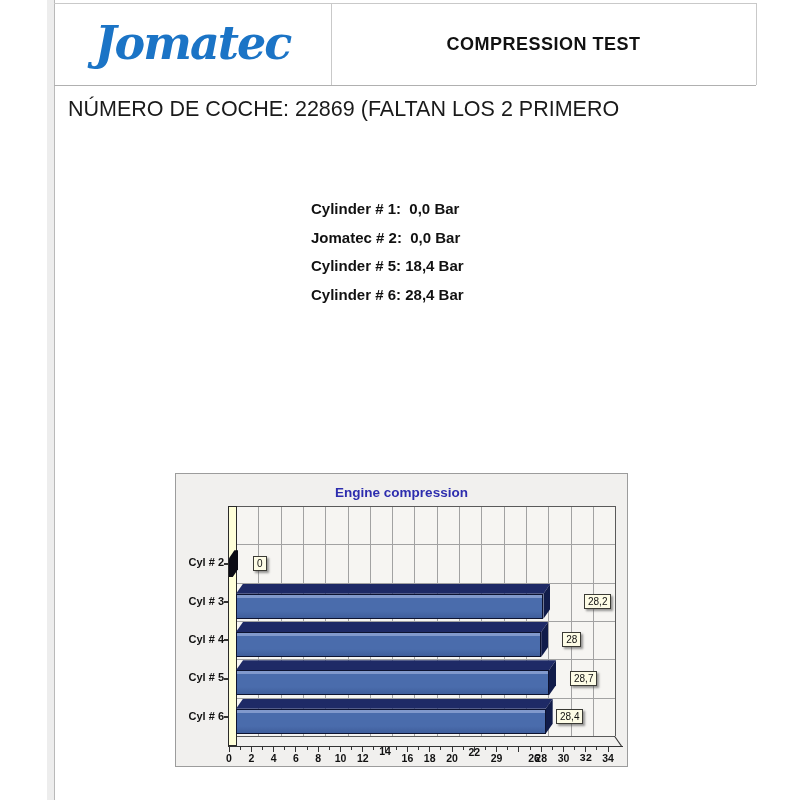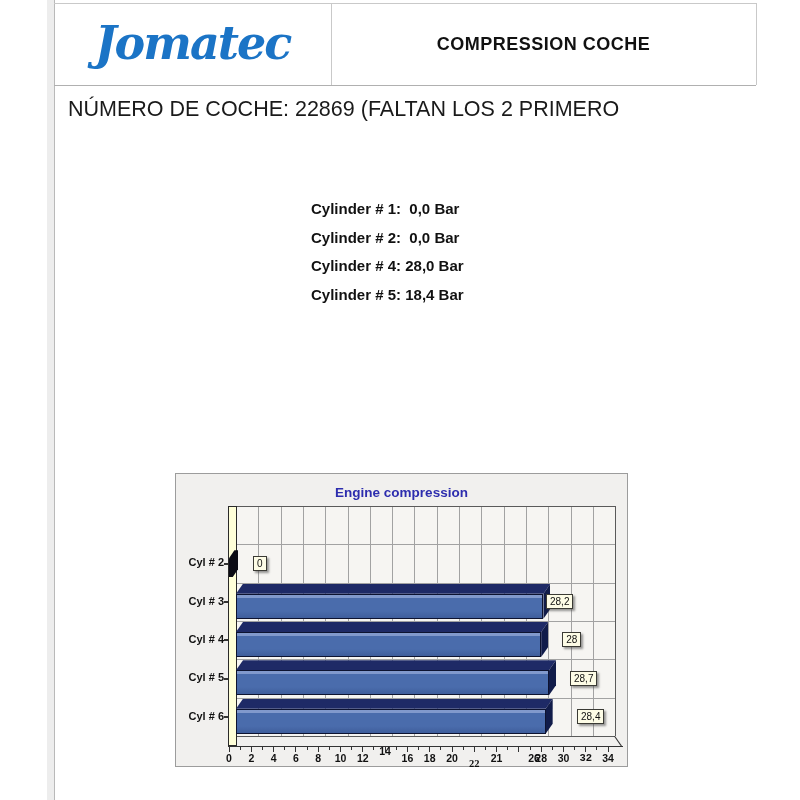--- a/index.html
+++ b/index.html
@@ -49,31 +49,31 @@
 <body>
 
 <div class="abs" id="left-shade"></div>
 <div class="abs" id="left-border"></div>
 <div class="abs" id="header-top"></div>
 <div class="abs" id="header-bottom"></div>
 <div class="abs" id="header-right"></div>
 <div class="abs" id="header-divider"></div>
 
 <div class="abs" id="logo">Jomatec</div>
-<div class="abs" id="report-title">COMPRESSION COCHE</div>
+<div class="abs" id="report-title">COMPRESSION TEST</div>
 
 <div class="abs" id="car-note">
   <div>NÚMERO DE COCHE: 22869 (FALTAN LOS 2 PRIMERO</div>
 </div>
 
 <div class="abs" id="readings">
     <div class="reading">Cylinder # 1:  0,0 Bar</div>
-    <div class="reading">Cylinder # 2:  0,0 Bar</div>
-    <div class="reading">Cylinder # 4: 28,0 Bar</div>
+    <div class="reading">Jomatec # 2:  0,0 Bar</div>
     <div class="reading">Cylinder # 5: 18,4 Bar</div>
+    <div class="reading">Cylinder # 6: 28,4 Bar</div>
   </div>
 
 <div class="abs" id="chart">
   <div class="abs" id="chart-title">Engine compression</div>
 <div class="abs plot-bg" style="left: 60px; top: 32px; width: 379px; height: 230px;"></div>
     <div class="abs grid-v" style="left: 82.3px; top: 32px; width: 1px; height: 230px;"></div>
     <div class="abs grid-v" style="left: 104.6px; top: 32px; width: 1px; height: 230px;"></div>
     <div class="abs grid-v" style="left: 126.9px; top: 32px; width: 1px; height: 230px;"></div>
     <div class="abs grid-v" style="left: 149.2px; top: 32px; width: 1px; height: 230px;"></div>
     <div class="abs grid-v" style="left: 171.5px; top: 32px; width: 1px; height: 230px;"></div>
@@ -101,39 +101,39 @@
     <div class="abs wall" style="left: 52px; top: 32px; width: 9px; height: 240px;"></div>
     <div class="abs cat-label" style="left: -2px; top: 82.33px; width: 50px;">Cyl # 2</div>
     <div class="abs cat-tick" style="left: 48px; top: 88.83px;"></div>
     <div class="abs" style="left: 53px; top: 76.33px; width: 9px; height: 27px; background: rgb(11, 11, 20); clip-path: polygon(0px 8px, 60% 0px, 100% 0px, 100% 19px, 40% 27px, 0px 27px);"></div>
     <div class="abs mark" style="left: 77px; top: 81.83px;">0</div>
     <div class="abs cat-label" style="left: -2px; top: 120.66px; width: 50px;">Cyl # 3</div>
     <div class="abs cat-tick" style="left: 48px; top: 127.16px;"></div>
     <div class="abs bar-top" style="left: 60px; top: 109.66px; width: 314.43px; height: 10px; background: rgb(30, 42, 102); clip-path: polygon(0px 100%, 7px 0px, 100% 0px, calc(100% - 7px) 100%);"></div>
     <div class="abs bar-front" style="left: 60px; top: 119.66px; width: 307.43px; height: 25px;"></div>
     <div class="abs" style="left: 367.43px; top: 109.66px; width: 7px; height: 35px; background: rgb(17, 28, 74); clip-path: polygon(0px 10px, 100% 0px, 100% 25px, 0px 35px);"></div>
-    <div class="abs mark" style="left: 370px; top: 120.16px;">28,2</div>
+    <div class="abs mark" style="left: 408px; top: 120.16px;">28,2</div>
     <div class="abs cat-label" style="left: -2px; top: 158.99px; width: 50px;">Cyl # 4</div>
     <div class="abs cat-tick" style="left: 48px; top: 165.49px;"></div>
     <div class="abs bar-top" style="left: 60px; top: 147.99px; width: 312.2px; height: 10px; background: rgb(30, 42, 102); clip-path: polygon(0px 100%, 7px 0px, 100% 0px, calc(100% - 7px) 100%);"></div>
     <div class="abs bar-front" style="left: 60px; top: 157.99px; width: 305.2px; height: 25px;"></div>
     <div class="abs" style="left: 365.2px; top: 147.99px; width: 7px; height: 35px; background: rgb(17, 28, 74); clip-path: polygon(0px 10px, 100% 0px, 100% 25px, 0px 35px);"></div>
     <div class="abs mark" style="left: 386.2px; top: 158.49px;">28</div>
     <div class="abs cat-label" style="left: -2px; top: 197.32px; width: 50px;">Cyl # 5</div>
     <div class="abs cat-tick" style="left: 48px; top: 203.82px;"></div>
     <div class="abs bar-top" style="left: 60px; top: 186.32px; width: 320.005px; height: 10px; background: rgb(30, 42, 102); clip-path: polygon(0px 100%, 7px 0px, 100% 0px, calc(100% - 7px) 100%);"></div>
     <div class="abs bar-front" style="left: 60px; top: 196.32px; width: 313.005px; height: 25px;"></div>
     <div class="abs" style="left: 373.005px; top: 186.32px; width: 7px; height: 35px; background: rgb(17, 28, 74); clip-path: polygon(0px 10px, 100% 0px, 100% 25px, 0px 35px);"></div>
     <div class="abs mark" style="left: 394.005px; top: 196.82px;">28,7</div>
     <div class="abs cat-label" style="left: -2px; top: 235.65px; width: 50px;">Cyl # 6</div>
     <div class="abs cat-tick" style="left: 48px; top: 242.15px;"></div>
     <div class="abs bar-top" style="left: 60px; top: 224.65px; width: 316.66px; height: 10px; background: rgb(30, 42, 102); clip-path: polygon(0px 100%, 7px 0px, 100% 0px, calc(100% - 7px) 100%);"></div>
     <div class="abs bar-front" style="left: 60px; top: 234.65px; width: 309.66px; height: 25px;"></div>
     <div class="abs" style="left: 369.66px; top: 224.65px; width: 7px; height: 35px; background: rgb(17, 28, 74); clip-path: polygon(0px 10px, 100% 0px, 100% 25px, 0px 35px);"></div>
-    <div class="abs mark" style="left: 401px; top: 235.15px;">28,4</div>
+    <div class="abs mark" style="left: 380px; top: 235.15px;">28,4</div>
     <div class="abs x-tick" style="left: 52.5px; top: 272px; height: 6px;"></div>
     <div class="abs x-tick" style="left: 63.65px; top: 272px; height: 4px;"></div>
     <div class="abs x-tick" style="left: 74.8px; top: 272px; height: 6px;"></div>
     <div class="abs x-tick" style="left: 85.95px; top: 272px; height: 4px;"></div>
     <div class="abs x-tick" style="left: 97.1px; top: 272px; height: 6px;"></div>
     <div class="abs x-tick" style="left: 108.25px; top: 272px; height: 4px;"></div>
     <div class="abs x-tick" style="left: 119.4px; top: 272px; height: 6px;"></div>
     <div class="abs x-tick" style="left: 130.55px; top: 272px; height: 4px;"></div>
     <div class="abs x-tick" style="left: 141.7px; top: 272px; height: 6px;"></div>
     <div class="abs x-tick" style="left: 152.85px; top: 272px; height: 4px;"></div>
@@ -166,20 +166,20 @@
     <div class="abs x-label" style="left: 63.3px; top: 278px;">2</div>
     <div class="abs x-label" style="left: 85.6px; top: 278px;">4</div>
     <div class="abs x-label" style="left: 107.9px; top: 278px;">6</div>
     <div class="abs x-label" style="left: 130.2px; top: 278px;">8</div>
     <div class="abs x-label" style="left: 152.5px; top: 278px;">10</div>
     <div class="abs x-label" style="left: 174.8px; top: 278px;">12</div>
     <div class="abs x-label" style="left: 197.1px; top: 271px;">14</div>
     <div class="abs x-label" style="left: 219.4px; top: 278px;">16</div>
     <div class="abs x-label" style="left: 241.7px; top: 278px;">18</div>
     <div class="abs x-label" style="left: 264px; top: 278px;">20</div>
-    <div class="abs x-label" style="left: 286.3px; top: 284px; font-family: Liberation Serif, serif;">22</div>
-    <div class="abs x-label" style="left: 308.6px; top: 278px;">21</div>
+    <div class="abs x-label" style="left: 286.3px; top: 272px;">22</div>
+    <div class="abs x-label" style="left: 308.6px; top: 278px;">29</div>
     <div class="abs x-label" style="left: 346px; top: 278px;">26</div>
     <div class="abs x-label" style="left: 353.2px; top: 278px;">28</div>
     <div class="abs x-label" style="left: 375.5px; top: 278px;">30</div>
     <div class="abs x-label" style="left: 397.8px; top: 278px; font-family: Liberation Mono, monospace;">32</div>
     <div class="abs x-label" style="left: 420.1px; top: 278px;">34</div>
   </div>
 
 </body></html>

